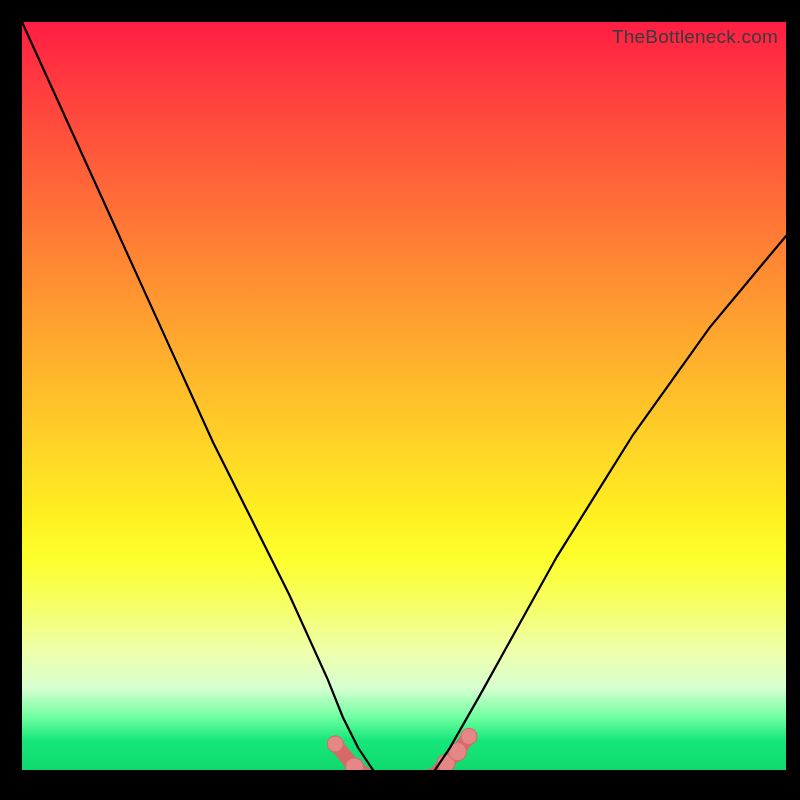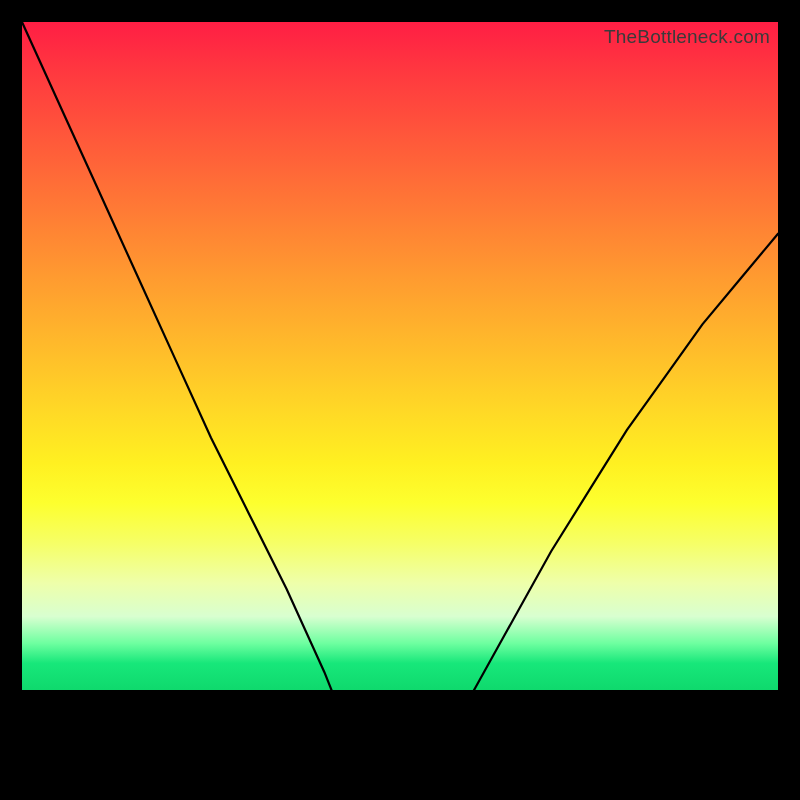--- a/index.html
+++ b/index.html
@@ -14,22 +14,23 @@
   .frame {
     position: absolute;
     inset: 0;
     background: #000;
   }
   .plot {
     position: absolute;
     left: 22px;
     top: 22px;
     width: 756px;
-    height: 668px;
+    height: 748px;
     overflow: hidden;
+    padding-left: 8px;
   }
   .gradient {
     position: absolute;
     inset: 0;
     background: linear-gradient(
       to bottom,
       #ff1e44 0%,
       #ff3a3f 8%,
       #ff5a3a 18%,
       #ff7a35 28%,

